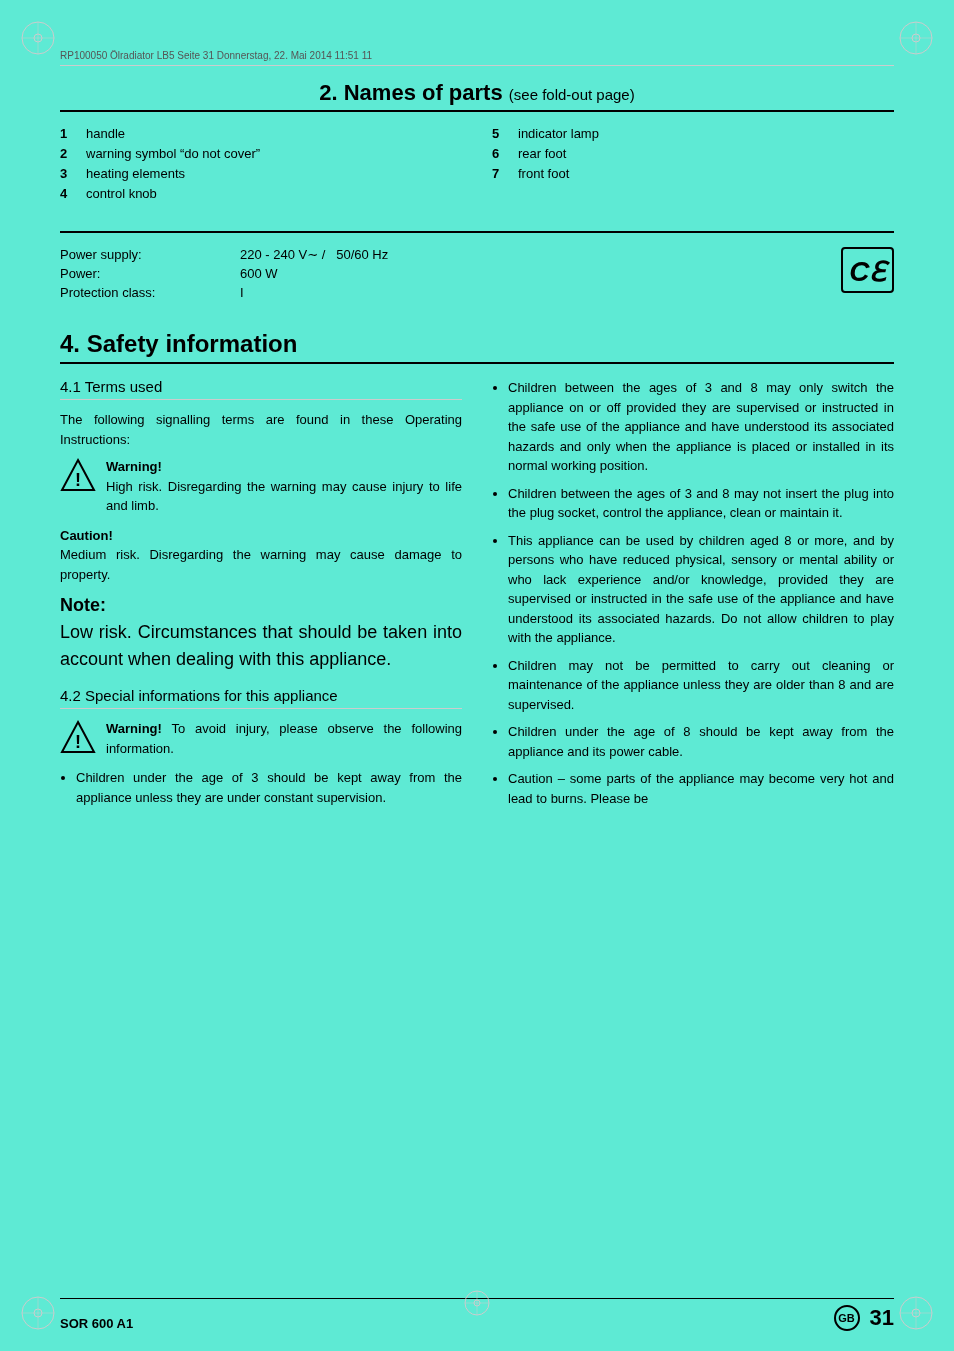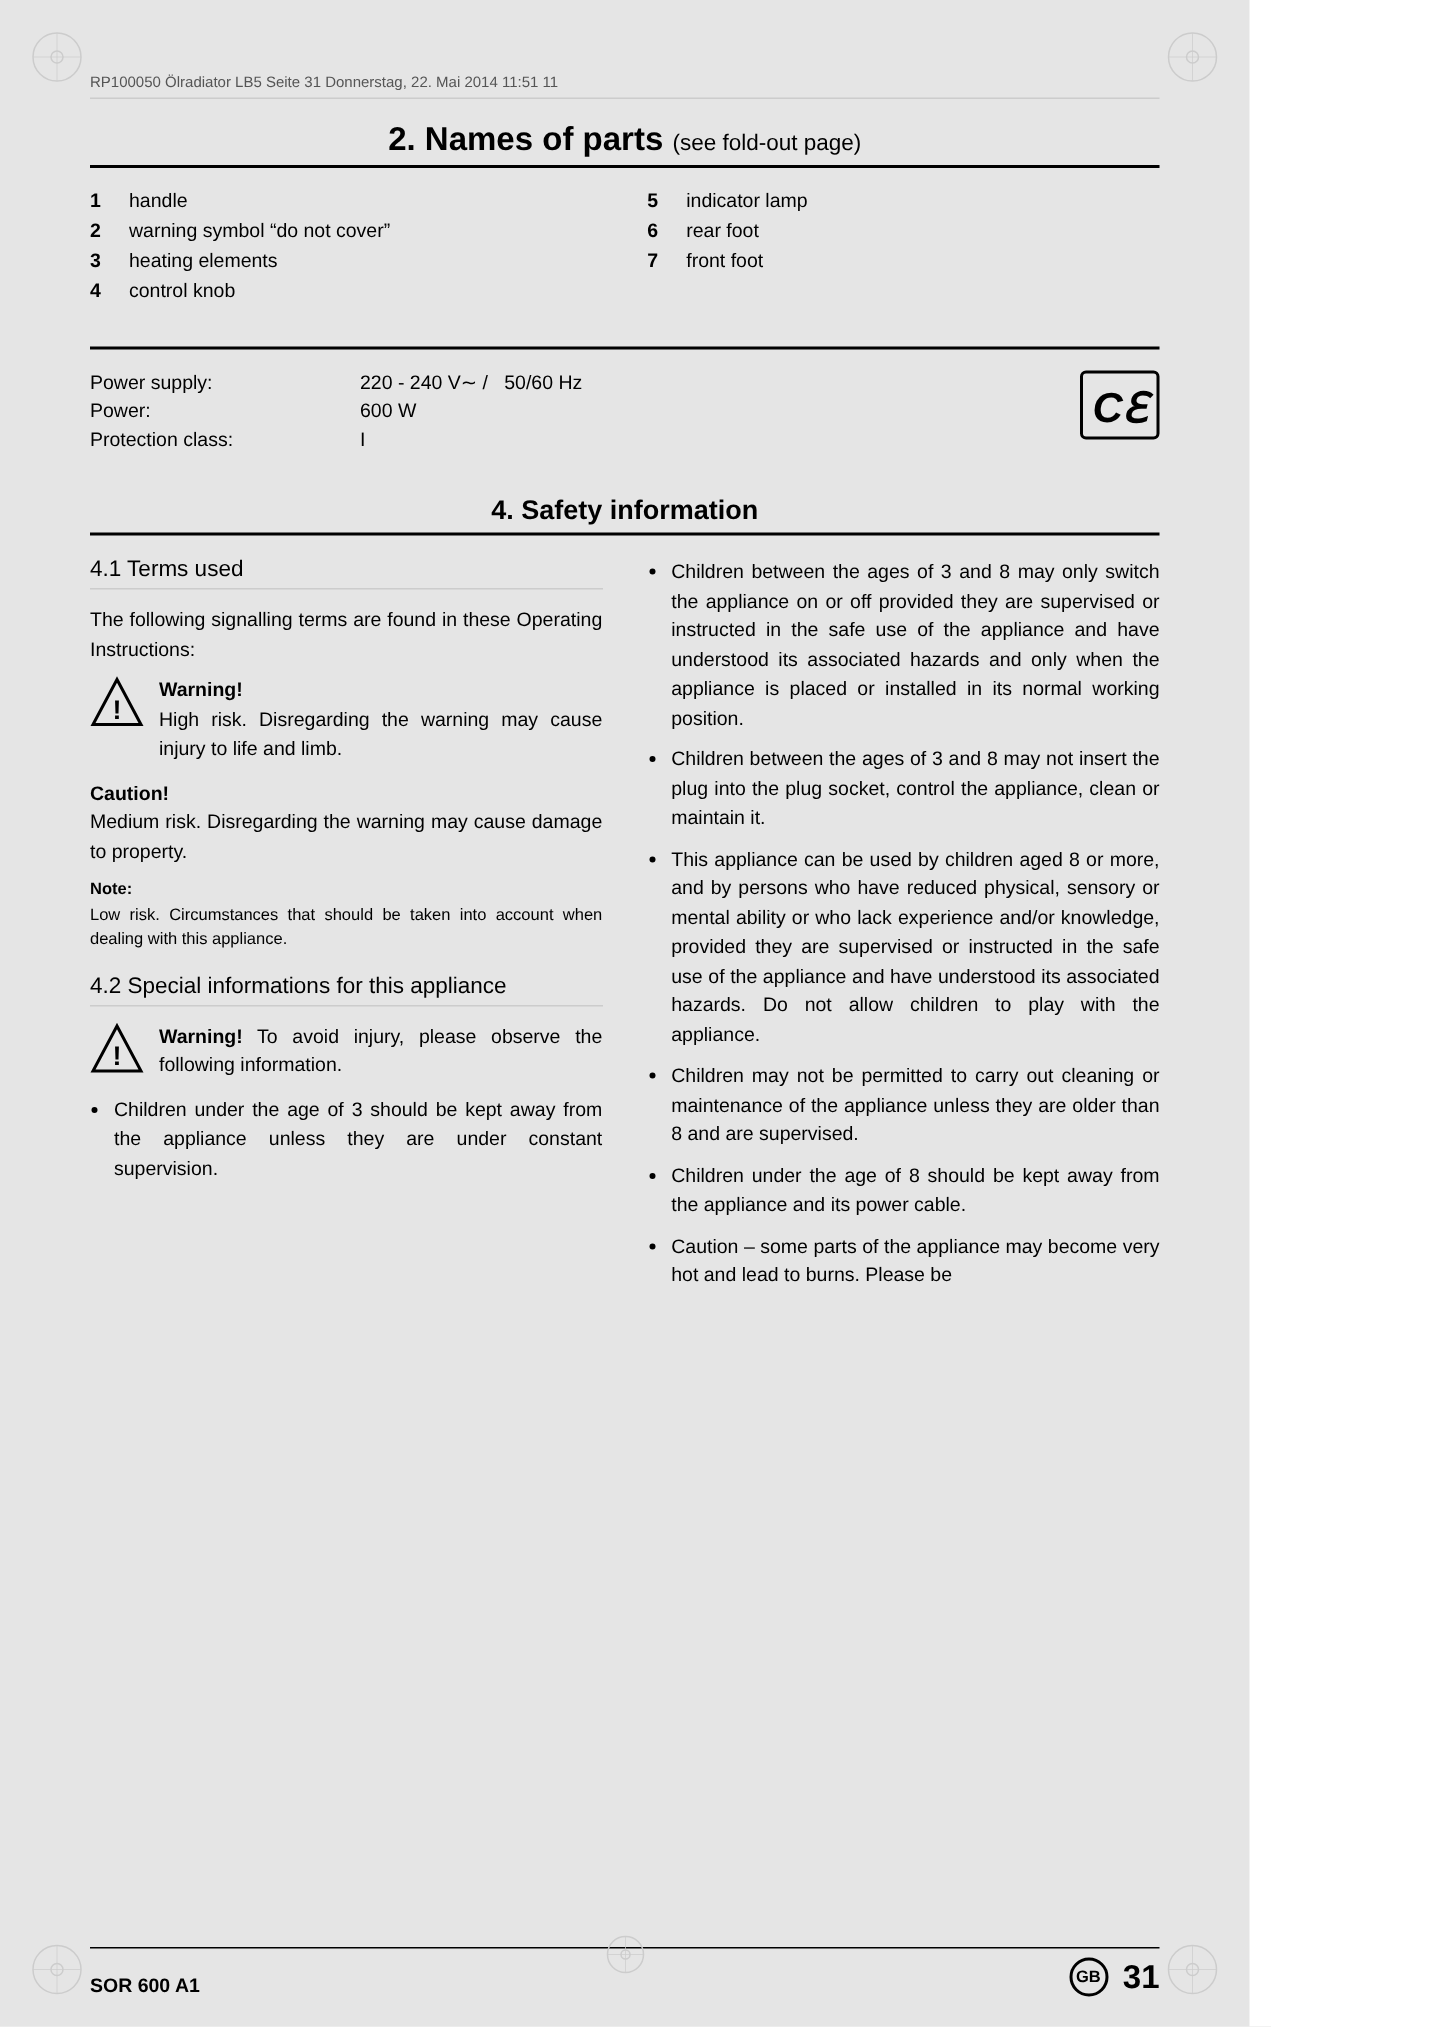--- a/index.html
+++ b/index.html
@@ -8,23 +8,23 @@
       background: #fff;
       font-family: Arial, Helvetica, sans-serif;
       font-size: 13px;
       color: #000;
       width: 954px;
       min-height: 1351px;
       position: relative;
     }
 
     .page {
-      width: 833px;
+      width: 954px;
       min-height: 1351px;
-      background: #e5e5e5;
+      background: #5eead4;
       position: relative;
       padding: 4px;
     }
 
     
     .corner {
       position: absolute;
       width: 40px;
       height: 40px;
     }
@@ -120,22 +120,22 @@
       padding: 2px 6px;
       border-radius: 4px;
       text-align: center;
     }
     .tech-wrapper {
       position: relative;
     }
 
     
     .safety-title {
-      text-align: center;
-      font-size: 18px;
+      text-align: left;
+      font-size: 24px;
       font-weight: bold;
       margin-bottom: 4px;
     }
 
     .two-col {
       display: grid;
       grid-template-columns: 1fr 1fr;
       column-gap: 30px;
     }
 
@@ -174,21 +174,21 @@
       text-align: justify;
     }
     .warning-text .bold { font-weight: bold; }
 
     .caution-block { margin-bottom: 8px; }
     .caution-block .bold { font-weight: bold; }
     .caution-block p { font-size: 13px; line-height: 1.5; text-align: justify; }
 
     .note-block { margin-bottom: 12px; }
     .note-block .bold { font-weight: bold; }
-    .note-block p { font-size: 11px; line-height: 1.5; text-align: justify; }
+    .note-block p { font-size: 18px; line-height: 1.5; text-align: justify; }
 
     .subsection-42 {
       margin-top: 14px;
     }
 
     .bullet-list {
       list-style: disc;
       padding-left: 16px;
       margin-bottom: 8px;
     }

